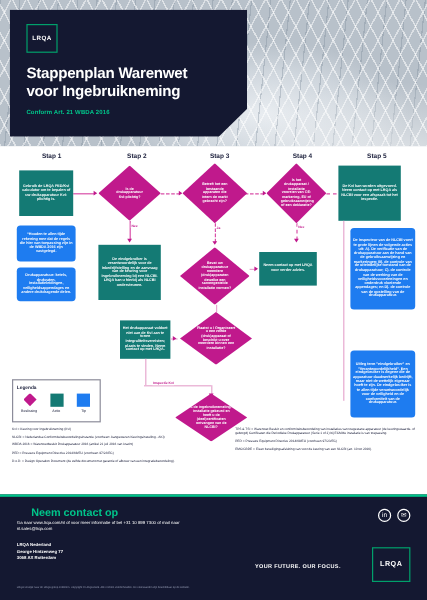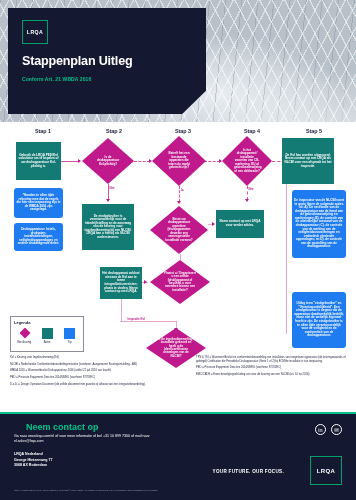--- a/index.html
+++ b/index.html
@@ -112,21 +112,22 @@
 
 <div id="page">
 
   <div class="hero">
     <div class="hero-photo"></div>
     <div class="hero-panel">
       <div class="logo-box">
         <span class="logo-txt">LRQA</span>
       </div>
       <div class="hero-title">
-        <div>Stappenplan Uitleg</div>
+        <div>Stappenplan Warenwet</div>
+        <div>voor Ingebruikneming</div>
       </div>
       <div class="hero-sub">Conform Art. 21 WBDA 2016</div>
     </div>
   </div>
 
   <div class="diagram">
 
     <div class="step-label" style="left:18px;  top:6px;">Stap 1</div>
     <div class="step-label" style="left:89px;  top:6px;">Stap 2</div>
     <div class="step-label" style="left:158px; top:6px;">Stap 3</div>

